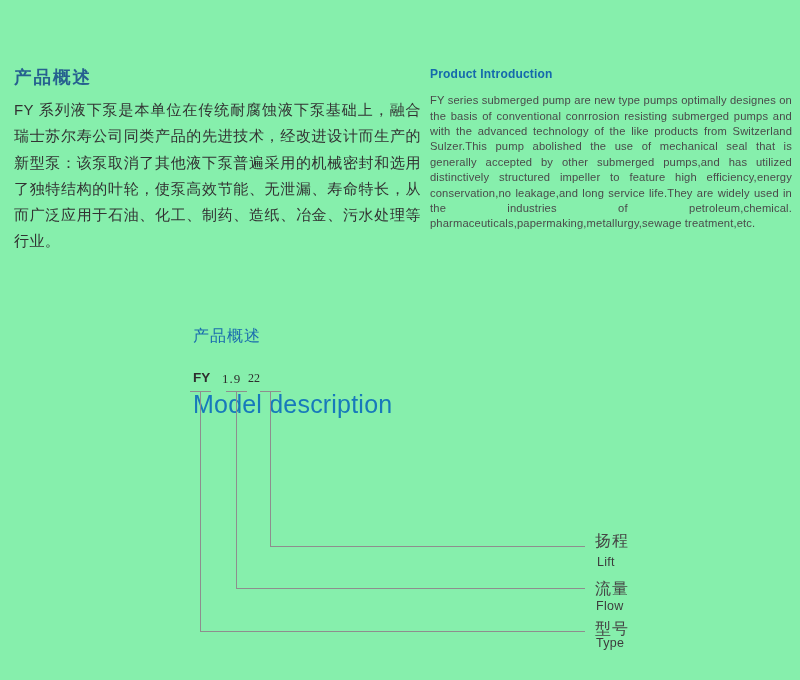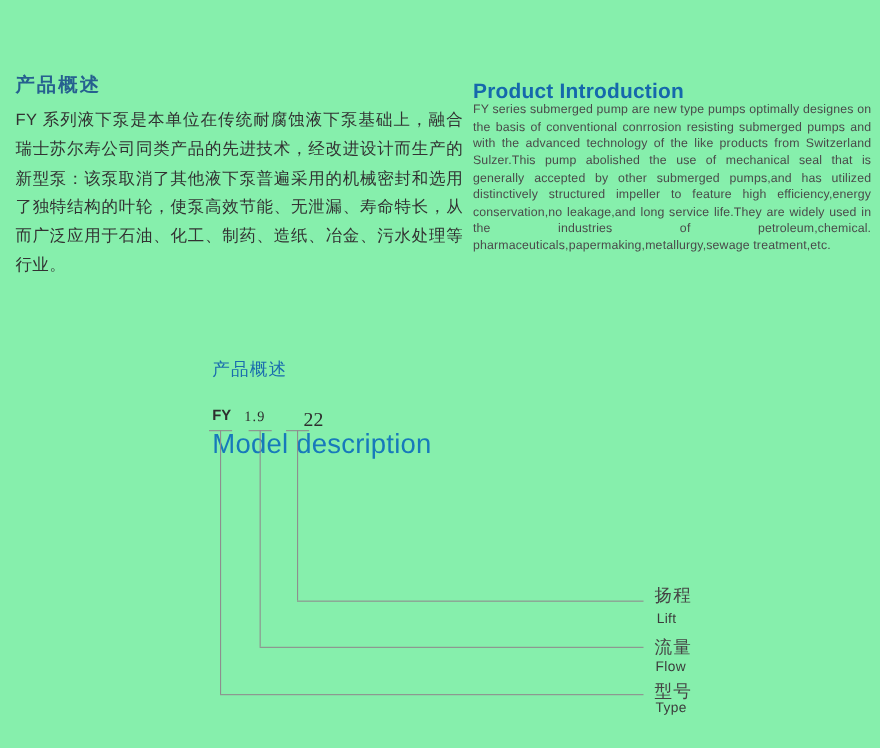--- a/index.html
+++ b/index.html
@@ -30,21 +30,21 @@
     font-size: 15px;
     line-height: 26.3px;
     color: #323232;
     text-align: justify;
     letter-spacing: 0.4px;
   }
 
   
   .intro-heading {
     left: 430px; top: 57px; width: 360px;
-    font-size: 19px;
+    font-size: 12px;
     font-weight: bold;
     color: #1568ac;
     letter-spacing: 0.2px;
   }
   .intro-body {
     left: 430px; top: 82px; width: 362px;
     font-size: 11.2px;
     line-height: 15.4px;
     color: #4a4a4a;
     text-align: justify;
@@ -63,21 +63,21 @@
     font-size: 25px;
     color: #1779bb;
     letter-spacing: 0.2px;
     margin-top: 34px;
   }
 
   
   .code { color: #2e2e2e; }
   .code-type { left: 193px; top: 370px; font-size: 13.5px; font-weight: bold; }
   .code-flow { left: 222px; top: 371px; font-size: 13px; font-family: "Liberation Serif", serif; letter-spacing: 1px; }
-  .code-lift { left: 276px; top: 371px; font-size: 18px; font-family: "Liberation Serif", serif; }
+  .code-lift { left: 248px; top: 371px; font-size: 12px; font-family: "Liberation Serif", serif; }
 
   
   .hline { height: 1px; background: #8e8e8e; }
   .vline { width: 1px; background: #8e8e8e; }
 
   
   .lbl-zh {
     font-size: 16px;
     color: #454545;
     letter-spacing: 1px;

